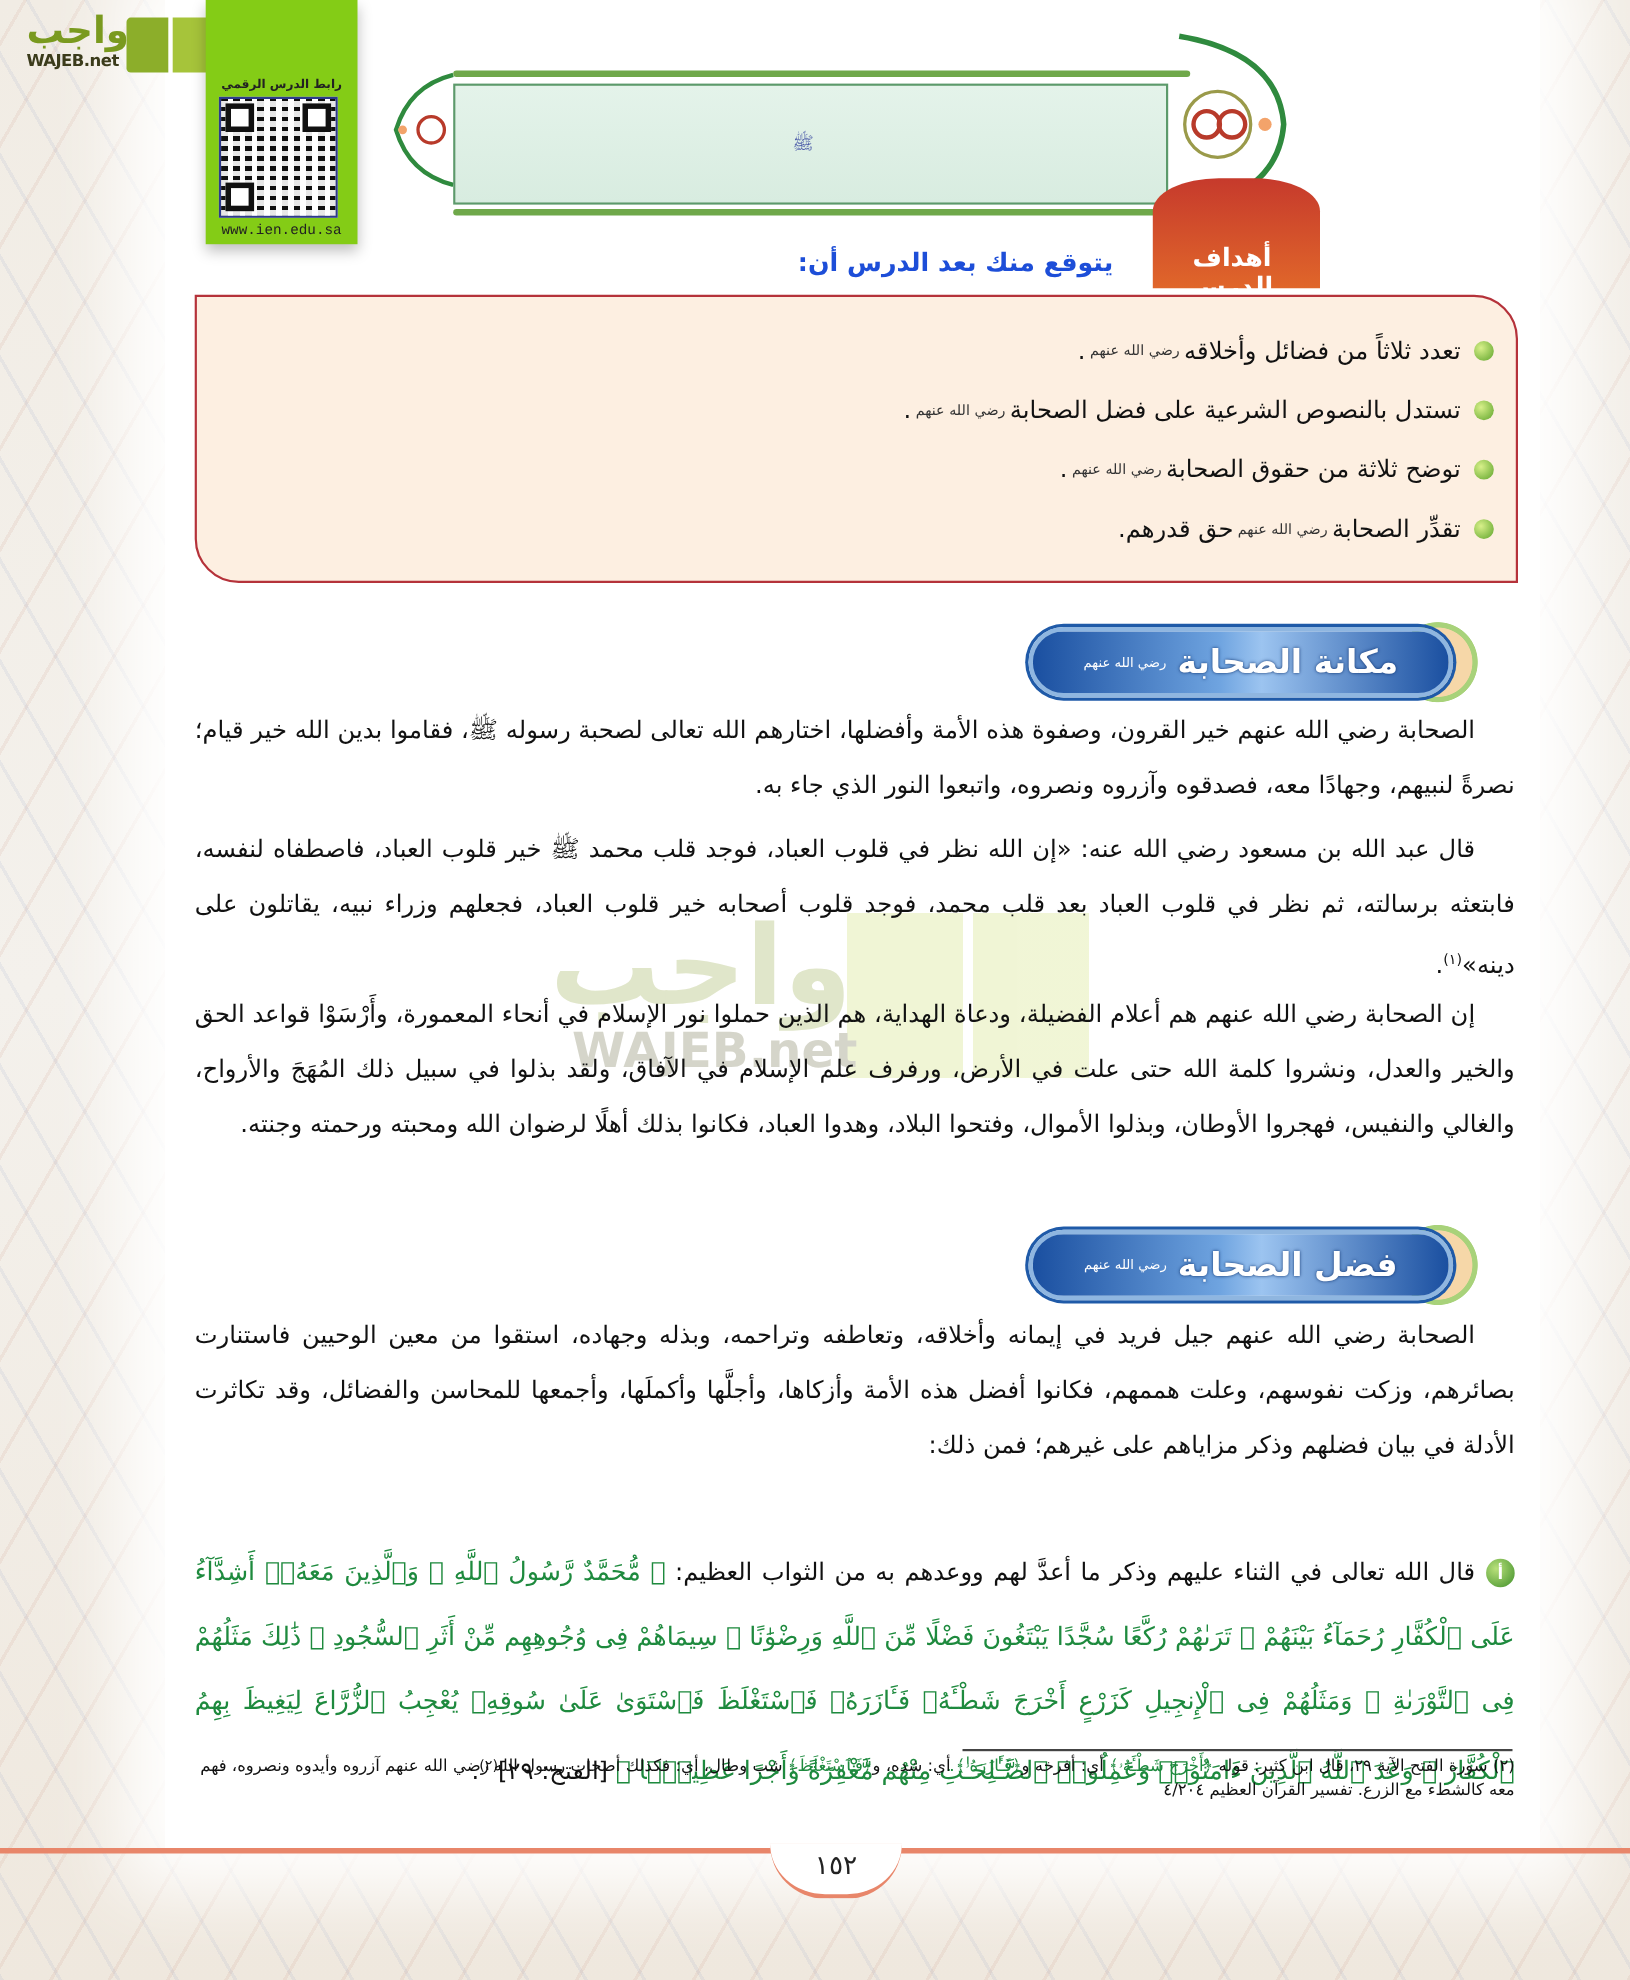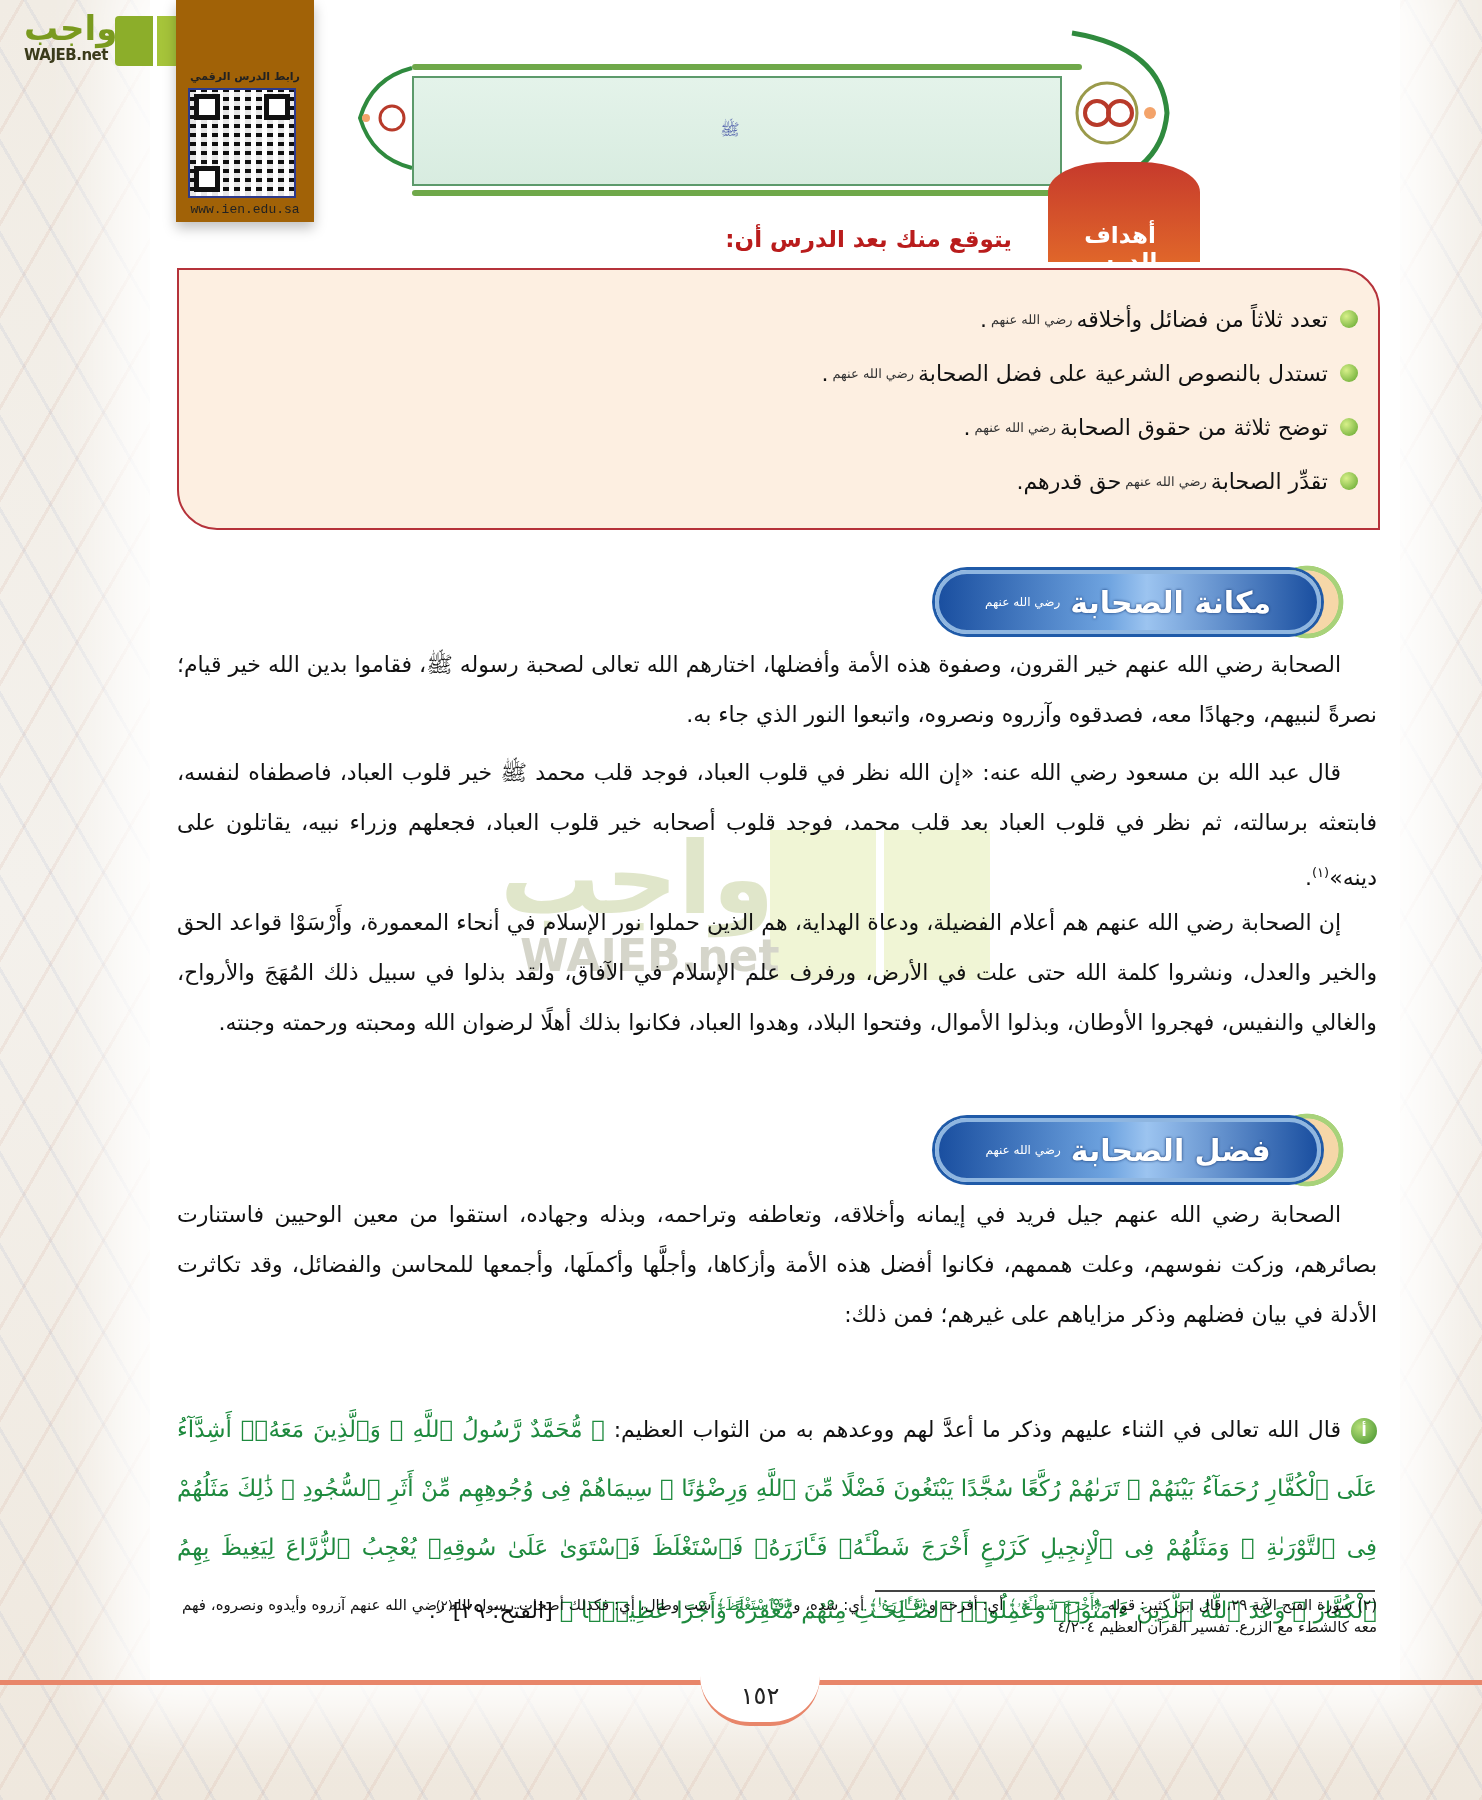--- a/index.html
+++ b/index.html
@@ -17,21 +17,21 @@
     box-shadow:0 0 60px 40px rgba(255,255,255,0.95);
   }
   
   .logo { position:absolute; left:10px; top:8px; width:180px; height:58px; }
   .logo .brand-ar { position:absolute; left:14px; top:0; font-size:34px; font-weight:bold; color:#7a9a1f; direction:rtl; }
   .logo .brand-en { position:absolute; left:14px; top:38px; font-size:15px; font-weight:bold; color:#3b3b1b; letter-spacing:-0.5px; }
   .logo .book { position:absolute; left:105px; top:2px; width:80px; height:56px; }
   .logo .book .l { position:absolute; left:0; top:6px; width:38px; height:50px; background:#8cae2a; border-radius:4px 0 0 4px; }
   .logo .book .r { position:absolute; left:42px; top:6px; width:38px; height:50px; background:#a6c43a; border-radius:0 4px 4px 0; }
   
-  .qr-card { position:absolute; left:176px; top:0; width:138px; height:222px; background:#a16207; box-shadow:0 6px 12px rgba(0,0,0,0.25); }
+  .qr-card { position:absolute; left:187px; top:0; width:138px; height:222px; background:#84cc16; box-shadow:0 6px 12px rgba(0,0,0,0.25); }
   .qr-card .cap { position:absolute; top:70px; width:100%; text-align:center; font-size:11px; font-weight:bold; direction:rtl; color:#222; }
   .qr-card .qr { position:absolute; left:12px; top:88px; width:108px; height:110px; border:2px solid #2d3a8c; box-sizing:border-box;
     background:
       repeating-linear-gradient(90deg,#111 0 6px,#fff 6px 11px),
       #fff; }
   .qr-card .qr .f { position:absolute; width:26px; height:26px; border:5px solid #111; background:#fff; box-sizing:border-box; }
   .qr-card .qr .mask { position:absolute; inset:0; background:
       repeating-linear-gradient(0deg,rgba(255,255,255,0.9) 0 5px,transparent 5px 9px); }
   .qr-card .url { position:absolute; top:202px; width:100%; text-align:center; font-family:Liberation Mono, monospace; font-size:13px; color:#222; }
   
@@ -39,21 +39,21 @@
   .title-line { position:absolute; left:60px; width:670px; height:6px; background:#6fa84a; border-radius:3px; }
   .title-box { position:absolute; left:60px; top:48px; width:650px; height:110px; background:linear-gradient(180deg,#e4f3ea,#d8ece0); border:2px solid #5c9a6b; box-sizing:border-box; display:flex; align-items:center; justify-content:center; direction:rtl; }
   .title-text { font-size:46px; font-weight:bold; color:#2c3a8c; }
   .honorific-blue { font-size:16px; color:#4a5aa8; margin-right:14px; font-family:"DejaVu Serif", serif; }
   .orn { position:absolute; width:120px; height:170px; }
   .orn.right { left:700px; top:0; }
   .orn.left { left:0; top:30px; width:70px; height:120px; }
   
   .obj-tab { position:absolute; left:1048px; top:162px; width:152px; height:100px; background:linear-gradient(180deg,#c63a2c,#e0662a); border-radius:60px 60px 0 0 / 30px 30px 0 0; }
   .obj-tab-label { position:absolute; left:1048px; top:222px; width:144px; text-align:center; color:#fff; font-size:23px; font-weight:bold; direction:rtl; }
-  .obj-intro { position:absolute; right:470px; top:226px; color:#b91c1c; font-size:23px; font-weight:bold; direction:rtl; }
+  .obj-intro { position:absolute; right:470px; top:226px; color:#1d4ed8; font-size:23px; font-weight:bold; direction:rtl; }
   .obj-box { position:absolute; left:177px; top:268px; width:1203px; height:262px; background:#fdefe1; border:2px solid #b5323a; border-radius:0 40px 0 40px; box-sizing:border-box; }
   .obj-list { position:absolute; right:20px; top:22px; direction:rtl; list-style:none; margin:0; padding:0; }
   .obj-list li { font-size:22px; color:#111; height:54px; display:flex; align-items:center; }
   .bullet { width:18px; height:18px; border-radius:50%; background:radial-gradient(circle at 35% 35%,#d8f08a,#5da32a); margin-left:12px; flex:none; }
   .raa { font-size:13px; color:#333; margin:0 4px; font-family:"DejaVu Serif", serif; }
   
   .sec { position:absolute; left:935px; width:420px; height:100px; }
   .sec .petal { position:absolute; right:0; top:0; width:96px; height:100px; background:radial-gradient(circle,#f6d7a8 45%,#a8d27a 46%,#a8d27a 52%,transparent 53%); }
   .sec .pill { position:absolute; left:0; top:18px; width:386px; height:64px; border-radius:32px; border:4px solid #8fb6e0; background:linear-gradient(90deg,#1a4fa0 0%,#6fa4e0 45%,#9cc4f0 55%,#1a4fa0 100%); box-sizing:border-box; display:flex; align-items:center; justify-content:center; direction:rtl; box-shadow:0 0 0 3px #1f5aa8; }
   .sec .pill .t { color:#fff; font-size:30px; font-weight:bold; text-shadow:0 0 3px #0b2e6a; }

